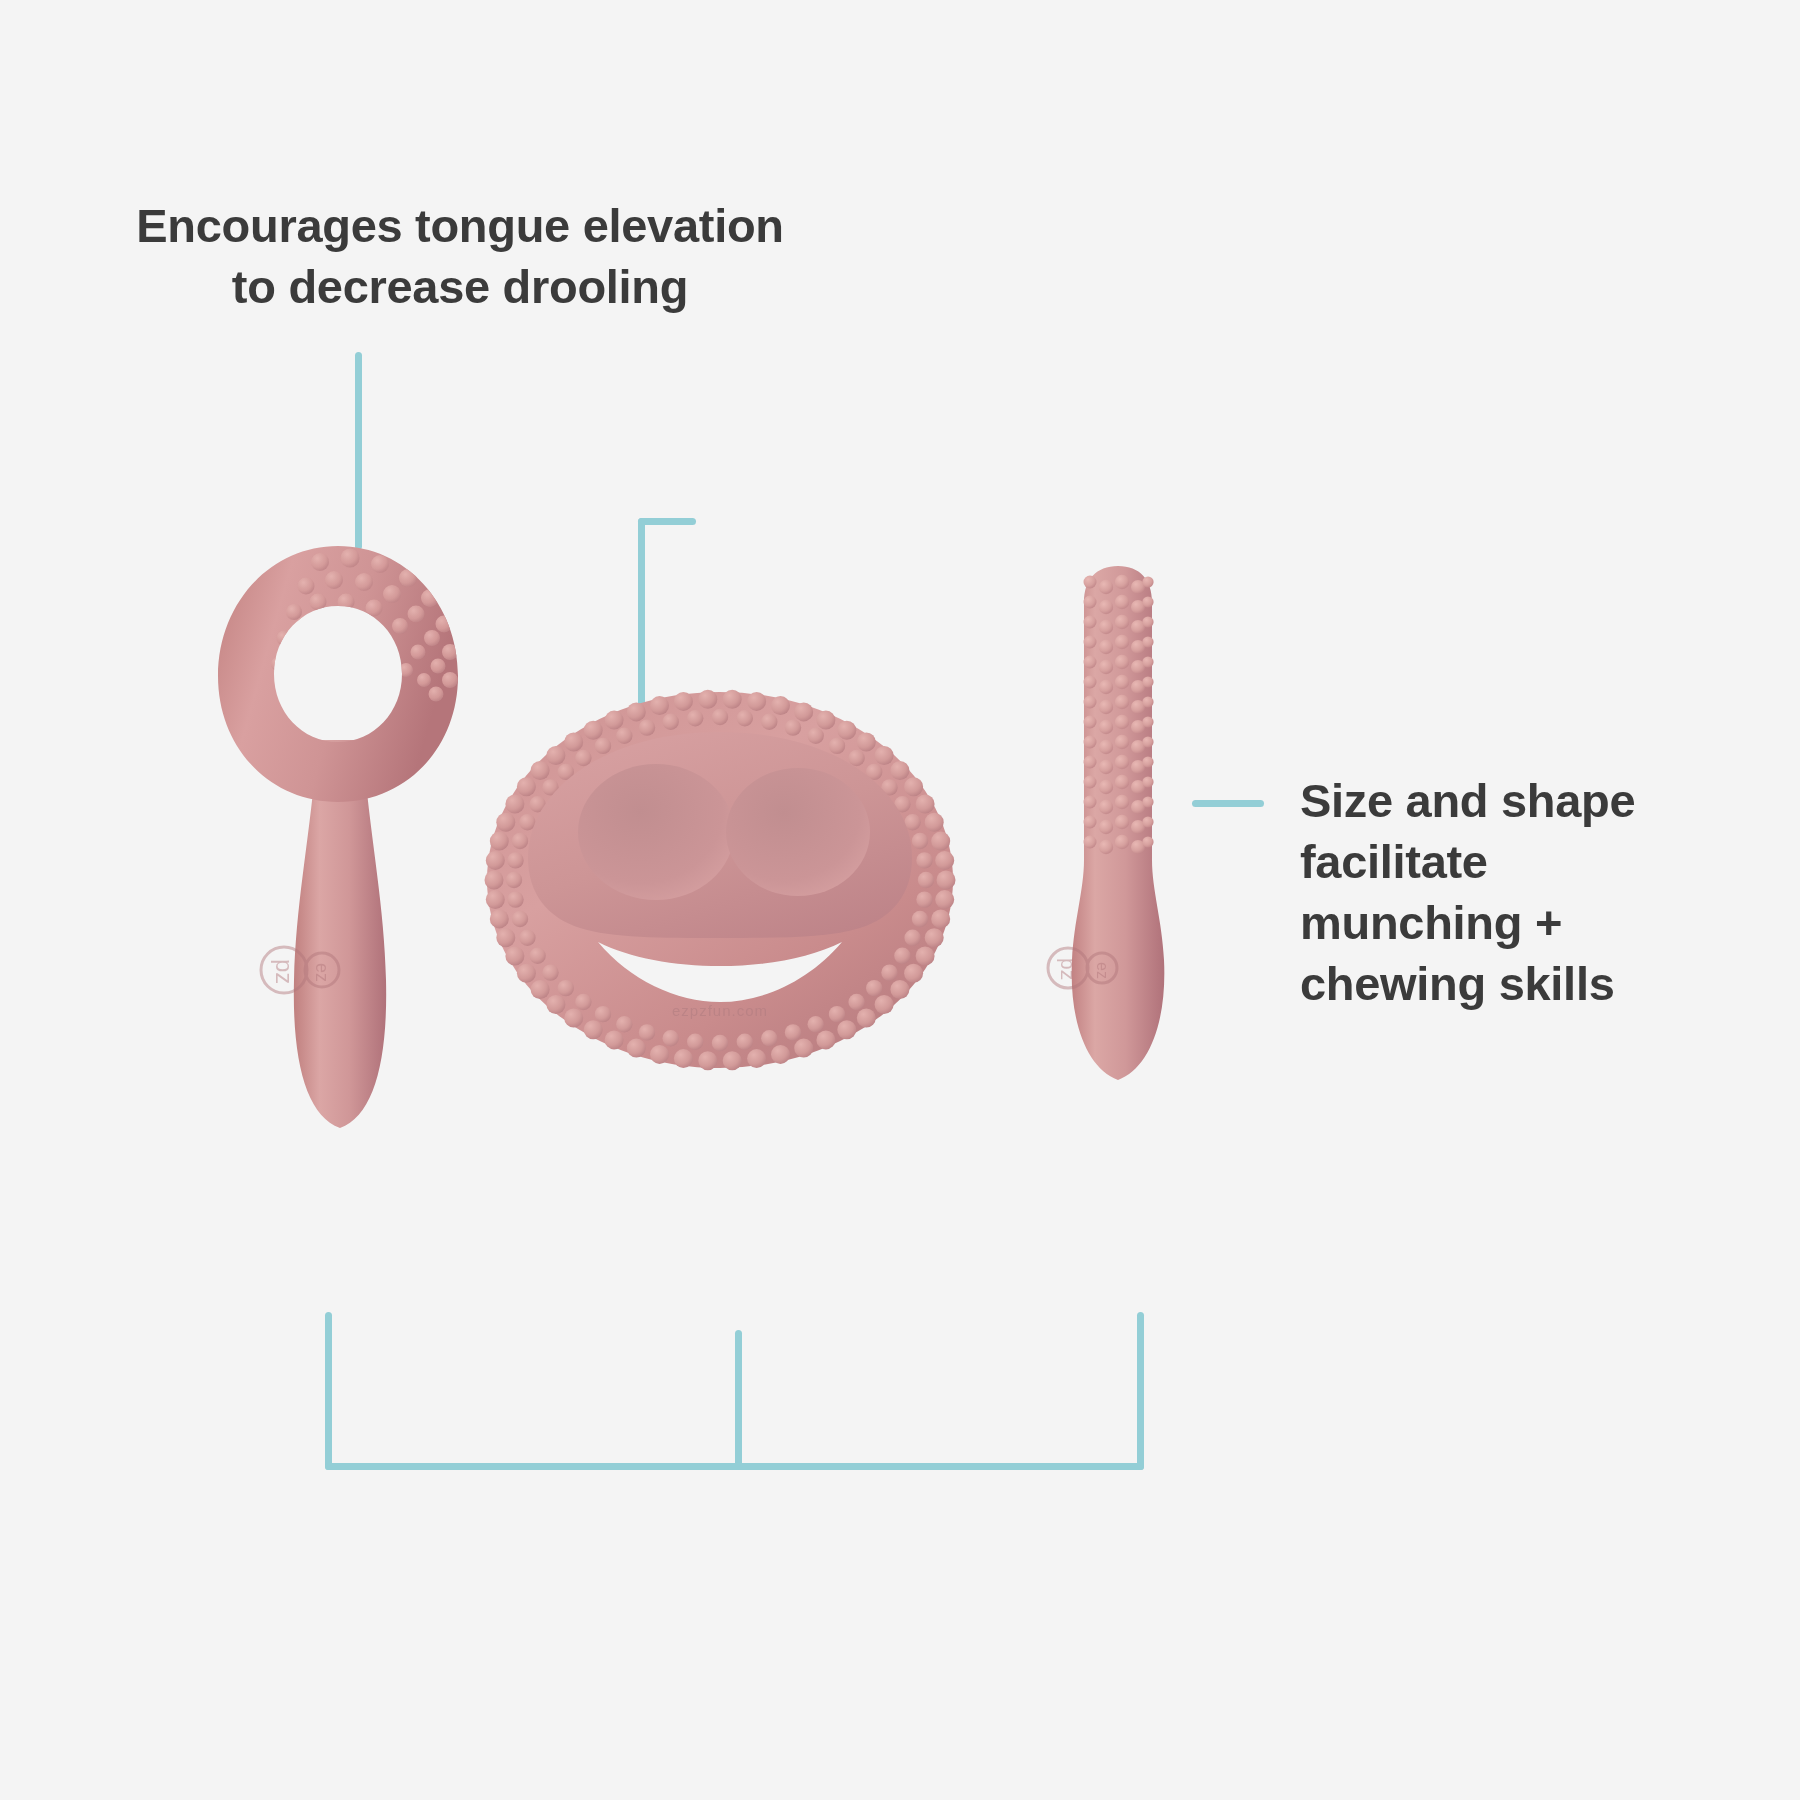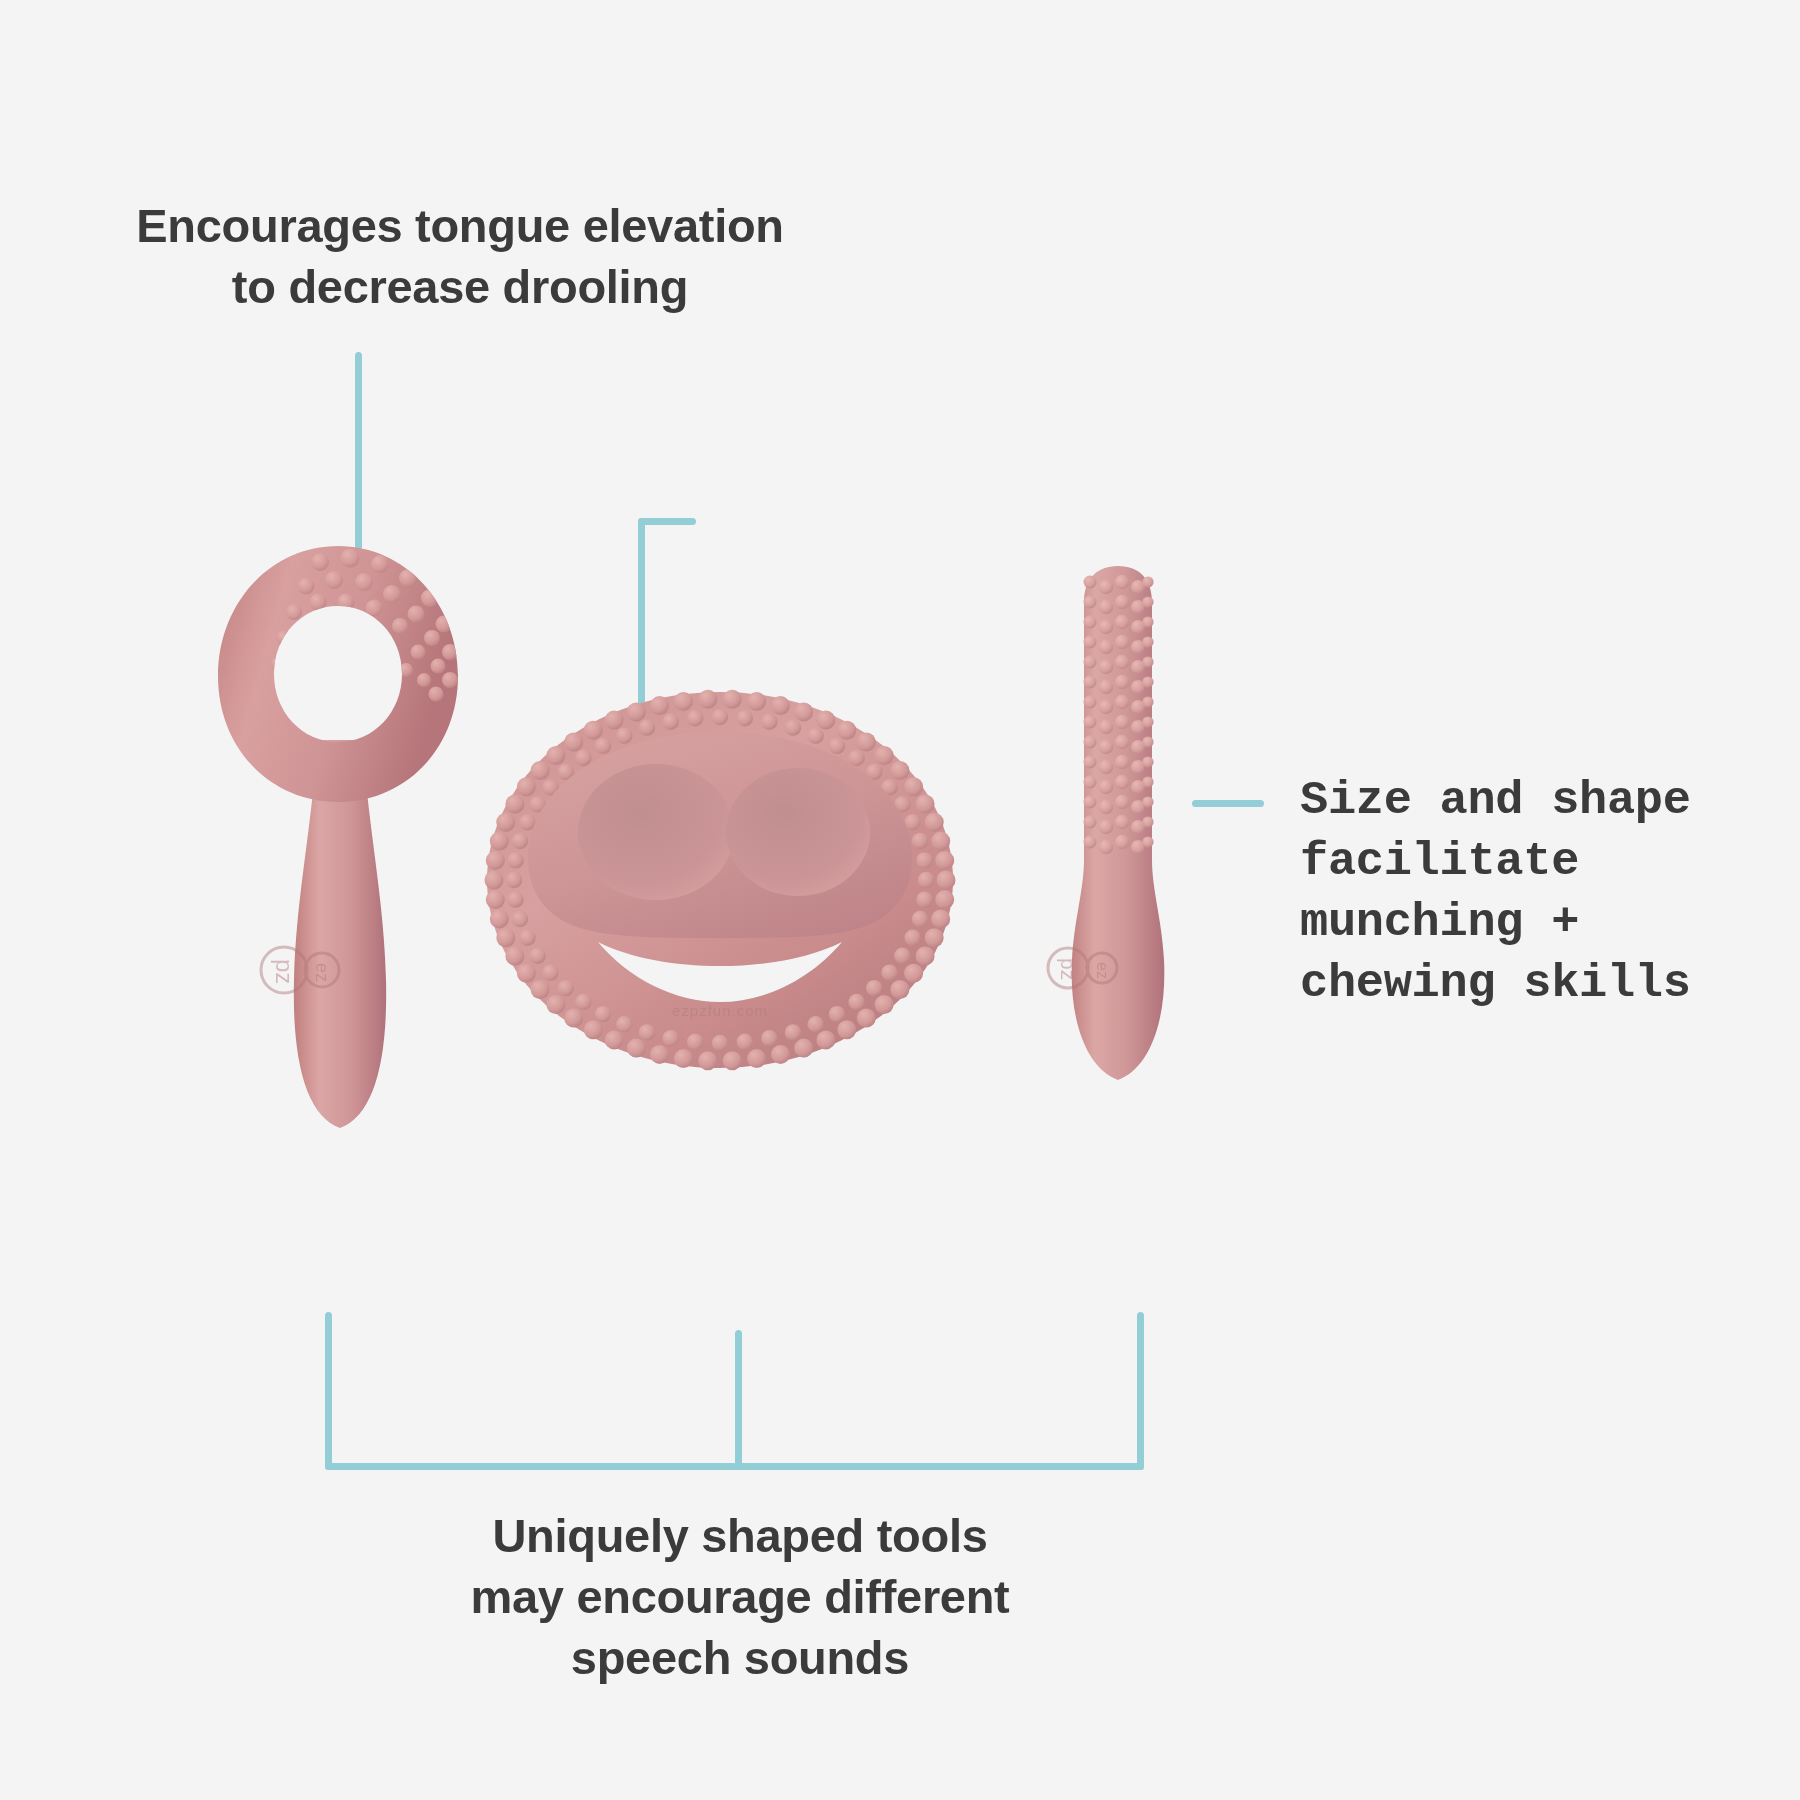--- a/index.html
+++ b/index.html
@@ -16,21 +16,21 @@
     position:absolute;
     color:#3b3b3b;
     font-weight:700;
     font-size:47px;
     line-height:1.30;
     letter-spacing:-0.3px;
     white-space:pre-line;
   }
   #txt-tongue{ left:60px; top:195px; width:800px; text-align:center; }
   #txt-eye{ left:600px; top:440px; width:620px; text-align:center; }
-  #txt-size{ left:1300px; top:770px; width:430px; text-align:left;font-family:Liberation Mono, monospace; }
+  #txt-size{ left:1300px; top:770px; width:430px; text-align:left; }
   #txt-speech{ left:330px; top:1505px; width:820px; text-align:center; }
 
   
   .conn{position:absolute;background:#93ced6;border-radius:4px;}
   #line-tongue{ left:355px; top:352px; width:7px; height:198px; }
 
   #line-eye-h{ left:638px; top:518px; width:58px; height:7px; }
   #line-eye-v{ left:638px; top:518px; width:7px; height:240px; }
 
   #line-size{ left:1192px; top:800px; width:72px; height:7px; }
@@ -66,23 +66,20 @@
 
   <div class="callout-text" id="txt-tongue">Encourages tongue elevation
 to decrease drooling</div>
 
 
   <div class="callout-text" id="txt-size">Size and shape
 facilitate
 munching +
 chewing skills</div>
 
-  <div class="callout-text" id="txt-speech">Uniquely shaped tools
-may encourage different
-speech sounds</div>
 
   <div id="products">
 
     <svg class="prod" id="prod-spoon" width="260" height="620" viewBox="0 0 260 620">
       <defs>
         <linearGradient id="gSpoon" x1="0" y1="0" x2="1" y2="0.3">
           <stop offset="0" stop-color="#c1807f"></stop>
           <stop offset="0.30" stop-color="#d9a0a0"></stop>
           <stop offset="0.62" stop-color="#cf9495"></stop>
           <stop offset="1" stop-color="#b5757a"></stop>

